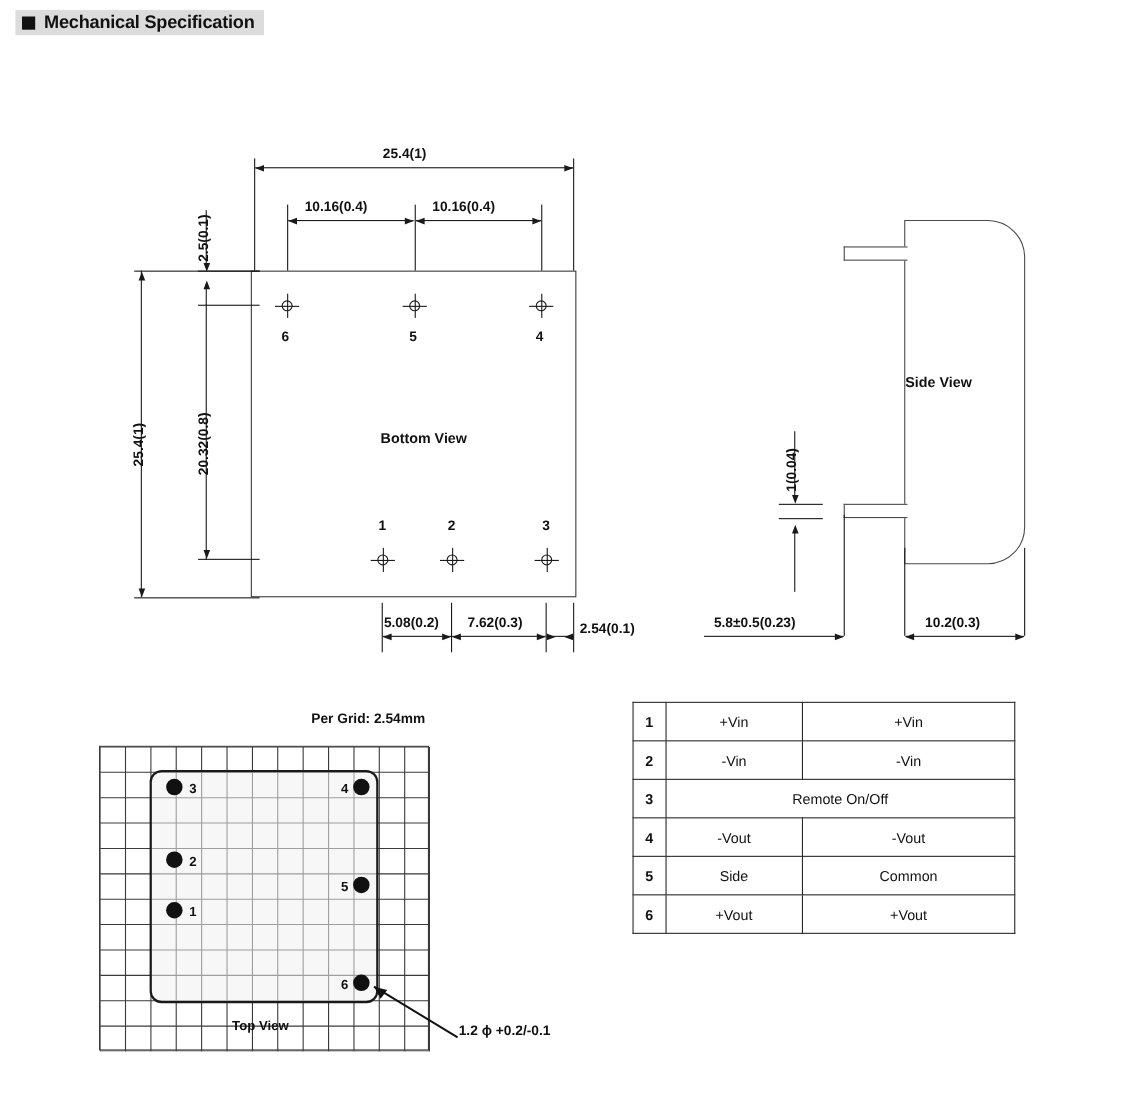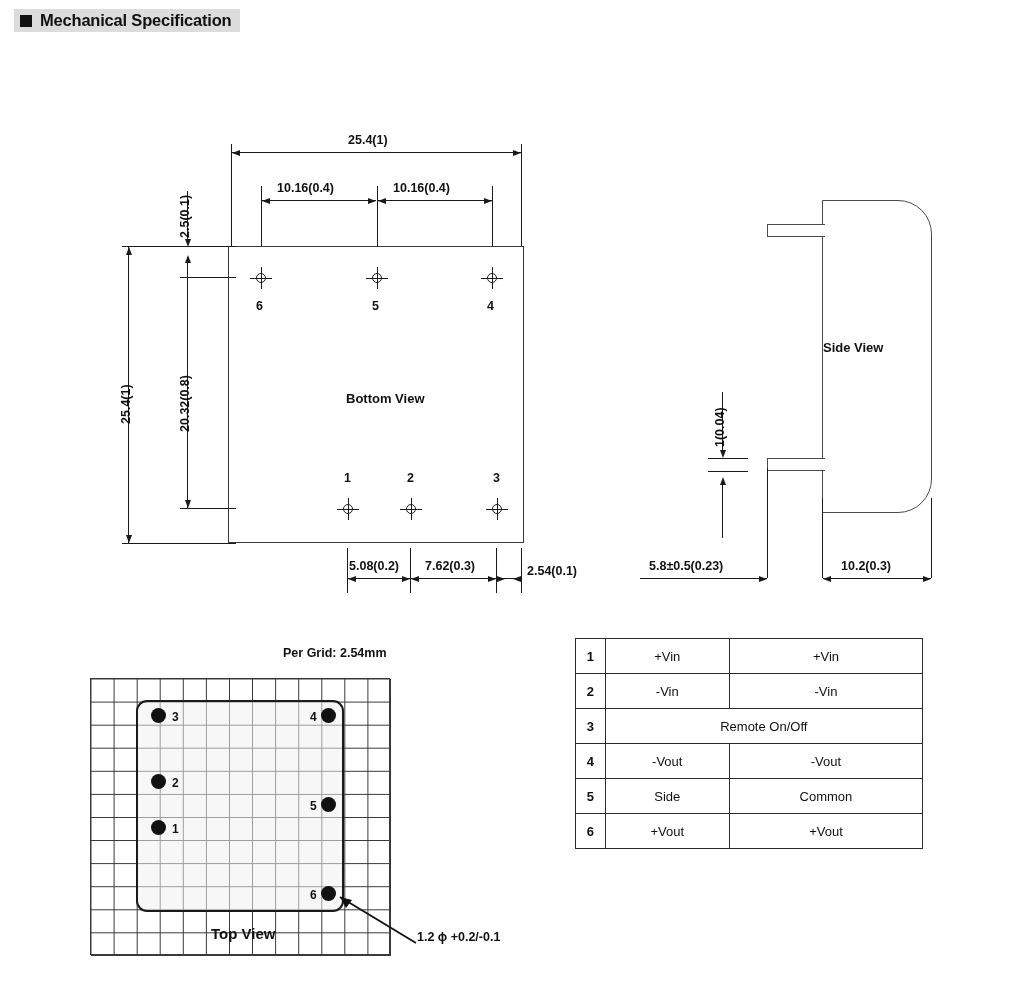--- a/index.html
+++ b/index.html
@@ -381,21 +381,21 @@
 
     <div class="tv-dot" style="left:321px; top:797px;"></div>
     <div class="tv-num" style="left:310px; top:799px;">5</div>
 
     <div class="tv-dot" style="left:151px; top:820px;"></div>
     <div class="tv-num" style="left:172px; top:822px;">1</div>
 
     <div class="tv-dot" style="left:321px; top:886px;"></div>
     <div class="tv-num" style="left:310px; top:888px;">6</div>
 
-    <div class="view-name" style="left:211px; top:925px; font-size:15px;">Top  View</div>
+    <div class="view-name" style="left:211px; top:925px; font-size:12px;">Top  View</div>
 
     <svg style="position:absolute; left:320px; top:885px;" width="120" height="70" viewBox="0 0 120 70">
       <line x1="96" y1="58" x2="20" y2="12" stroke="#111" stroke-width="1.8"></line>
       <polygon points="20,12 32,15 26,23" fill="#111"></polygon>
     </svg>
     <div class="label-txt" style="left:417px; top:930px;">1.2 ϕ +0.2/-0.1</div>
   </div>
 
   <table id="pinout" style="left:575px; top:638px; width:348px;">
     <tbody>

